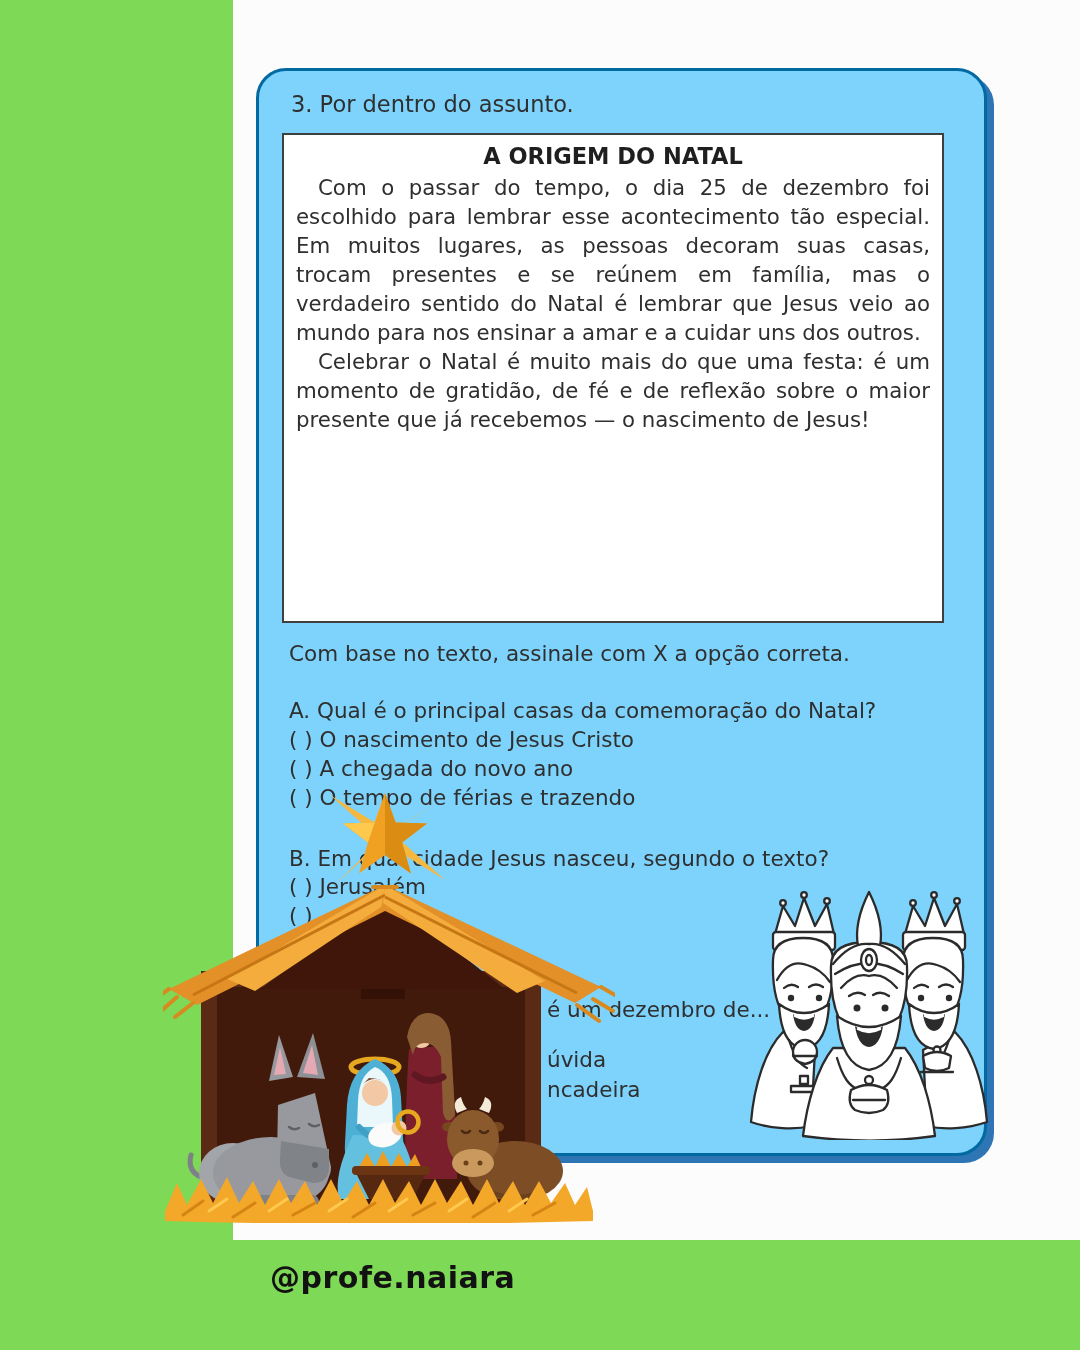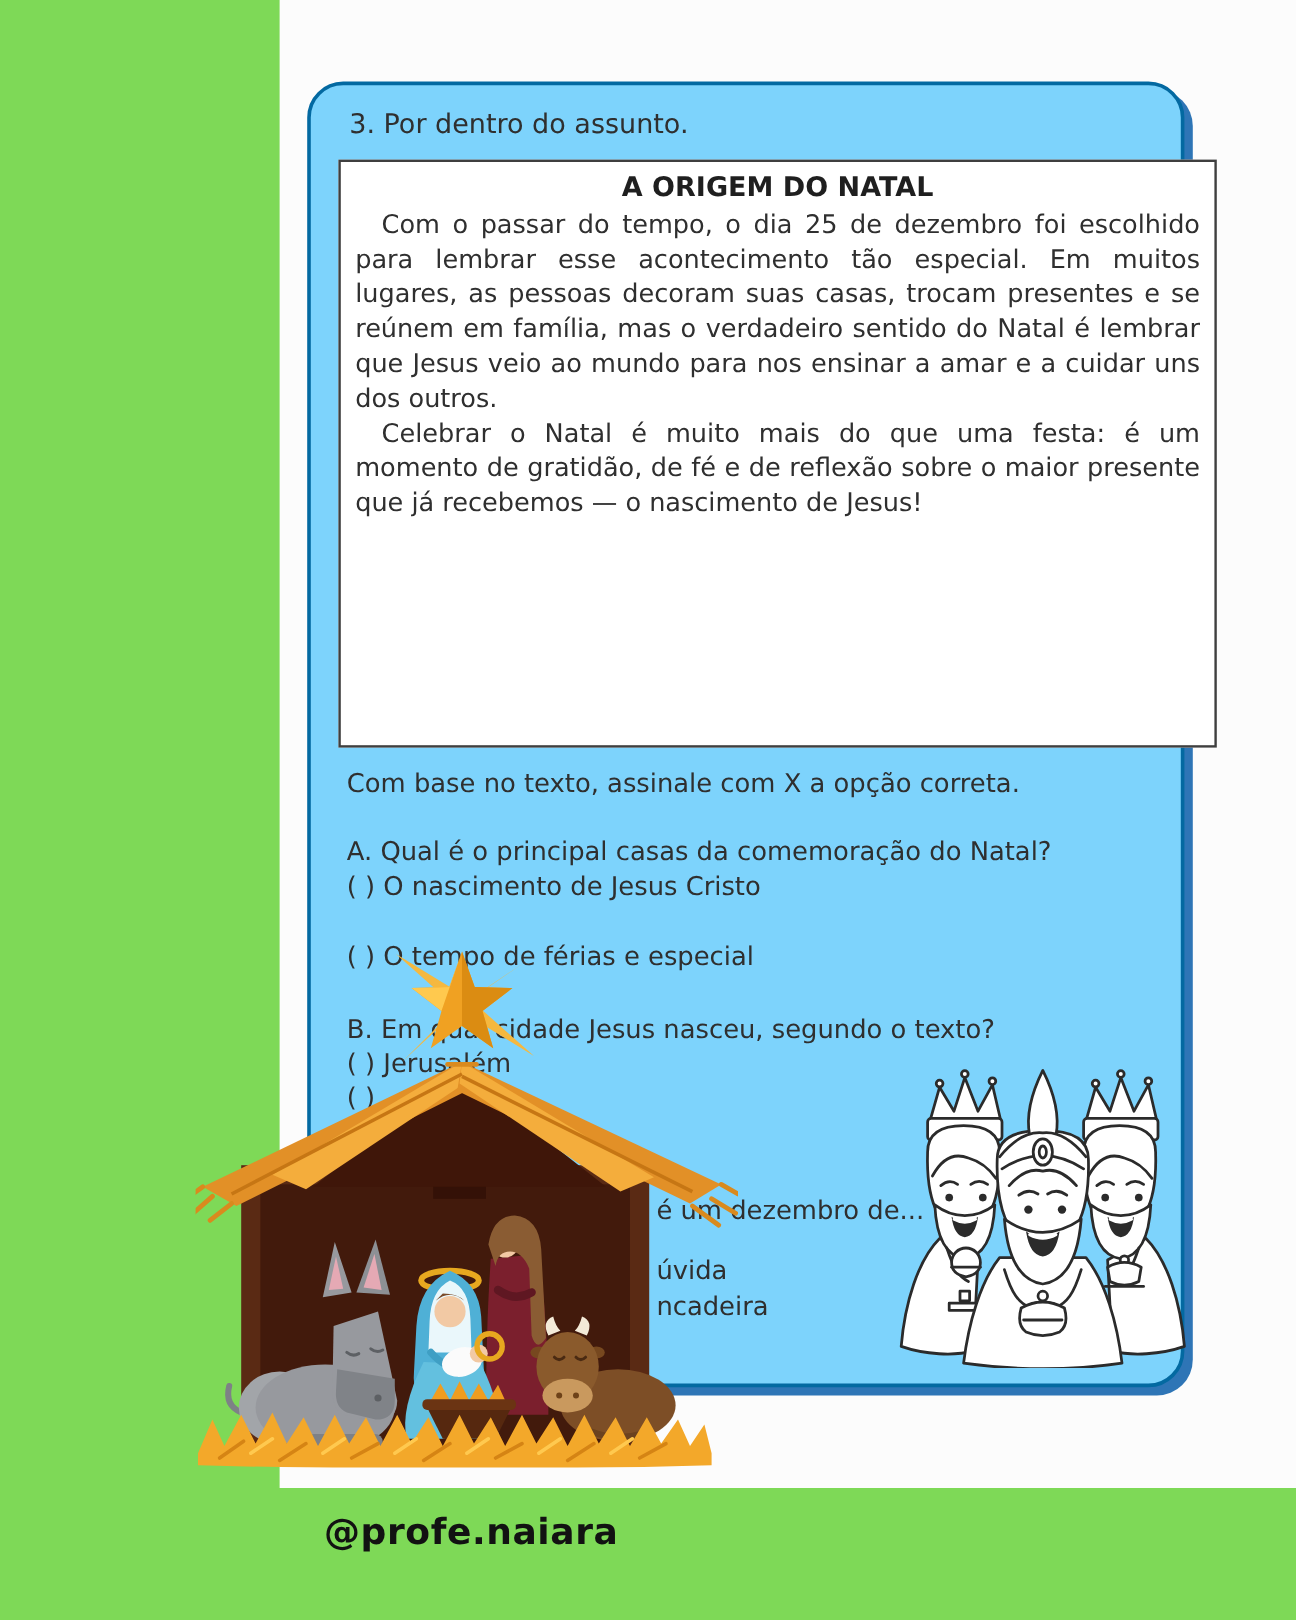--- a/index.html
+++ b/index.html
@@ -11,21 +11,21 @@
   }
   .green-left{position:absolute;left:0;top:0;width:233px;height:1240px;background:#7ed957;}
   .green-bottom{position:absolute;left:0;top:1240px;width:1080px;height:110px;background:#7ed957;}
   .card{
     position:absolute;left:256px;top:68px;width:731px;height:1088px;
     background:#7dd3fc;border:3px solid #0369a1;border-radius:30px;
     box-shadow:7px 7px 0 0 #2e75b6;box-sizing:border-box;
   }
   .section-title{position:absolute;left:32px;top:20px;font-size:22.5px;}
   .textbox{
-    position:absolute;left:23px;top:62px;width:732px;height:490px;
+    position:absolute;left:23px;top:62px;width:662px;height:490px;
     border:2px solid #3f3f3f;box-sizing:border-box;padding:6px 12px;overflow:hidden;
     background:#fff;
   }
   .box-title{text-align:center;font-weight:bold;font-size:22.5px;color:#1f1f1f;margin:2px 0 4px;}
   .textbox p{margin:0;text-align:justify;text-indent:22px;font-size:21.3px;line-height:29px;}
   .textbox p + p{}
   .line{position:absolute;left:30px;font-size:21.5px;white-space:nowrap;line-height:25px;}
   .frag{position:absolute;left:288px;font-size:21.5px;white-space:nowrap;}
   .handle{
     position:absolute;left:270px;top:1260px;width:470px;text-align:left;
@@ -47,21 +47,22 @@
   <div class="textbox">
     <div class="box-title">A ORIGEM DO NATAL</div>
     <p>Com o passar do tempo, o dia 25 de dezembro foi escolhido para lembrar esse acontecimento tão especial. Em muitos lugares, as pessoas decoram suas casas, trocam presentes e se reúnem em família, mas o verdadeiro sentido do Natal é lembrar que Jesus veio ao mundo para nos ensinar a amar e a cuidar uns dos outros.</p>
     <p>Celebrar o Natal é muito mais do que uma festa: é um momento de gratidão, de fé e de reflexão sobre o maior presente que já recebemos — o nascimento de Jesus!</p>
   </div>
 
   <div class="line" style="top:570px;">Com base no texto, assinale com X a opção correta.</div>
 
   <div class="line" style="top:627px;">A. Qual é o principal casas da comemoração do Natal?</div>
   <div class="line" style="top:656px;">( ) O nascimento de Jesus Cristo</div>
-  <div class="line" style="top:714px;">( ) O tempo de férias e especial</div>
+  <div class="line" style="top:685px;">( ) A chegada do novo ano</div>
+  <div class="line" style="top:714px;">( ) O tempo de férias e trazendo</div>
 
   <div class="line" style="top:775px;">B. Em qual cidade Jesus nasceu, segundo o texto?</div>
   <div class="line" style="top:803px;">( ) Jerusalém</div>
   <div class="line" style="top:832px;">( )</div>
 
   <div class="frag" style="top:926px;">é um dezembro de...</div>
   <div class="frag" style="top:976px;">úvida</div>
   <div class="frag" style="top:1006px;">ncadeira</div>
 
   <svg class="wisemen" viewBox="0 0 264 252" fill="none" stroke="#2b2b2b" stroke-width="2.3" stroke-linejoin="round" stroke-linecap="round" style="left:478px;top:817px;position:absolute;">

